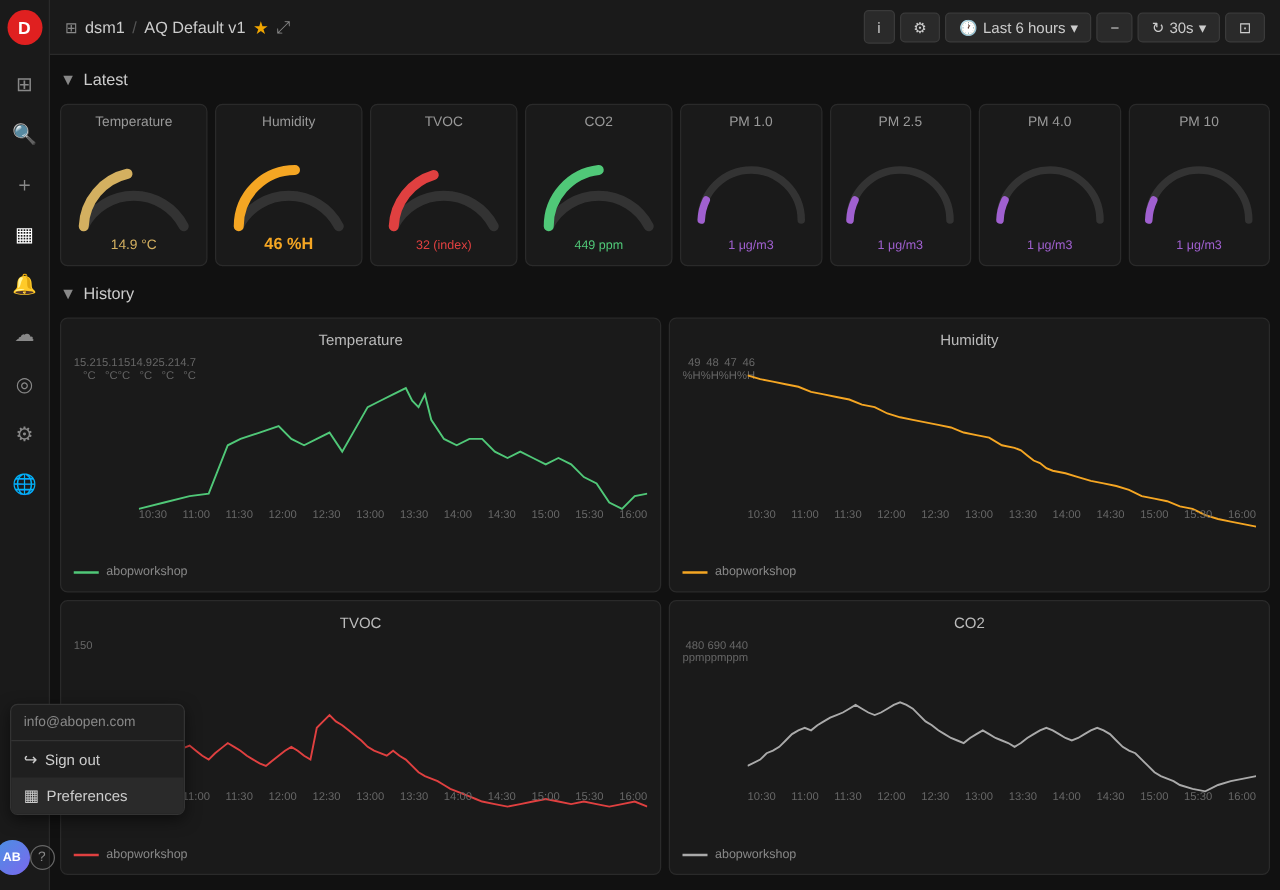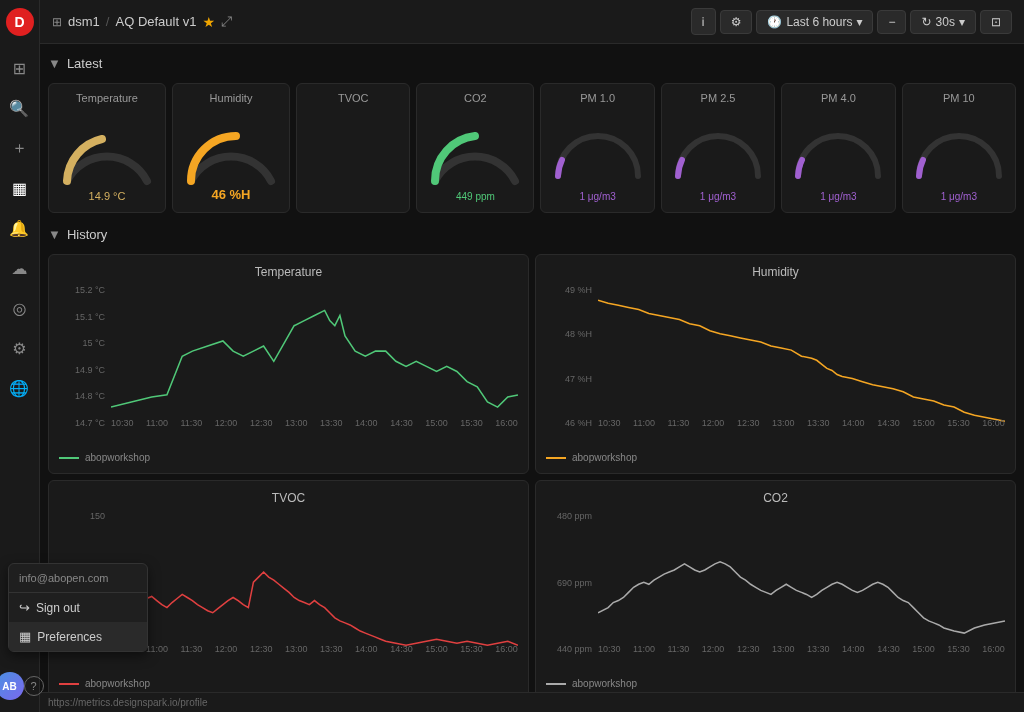--- a/index.html
+++ b/index.html
@@ -206,32 +206,32 @@
       color: #bbb;
       margin-bottom: 6px;
     }
     .chart-area {
       flex: 1;
       position: relative;
       overflow: hidden;
     }
     .chart-legend {
       display: flex; align-items: center; gap: 6px;
-      margin-top: 4px;
+      margin-top: 16px;
       font-size: 10px; color: #888;
     }
     .legend-line {
       width: 20px; height: 2px;
     }
 
     .y-axis {
       position: absolute;
       left: 0; top: 0; bottom: 20px;
       width: 50px;
-      display: flex; flex-direction: column; justify-content: space-between;
+      display: flex; flex-direction: row; justify-content: space-between;
       font-size: 9px; color: #666;
       text-align: right;
       padding-right: 4px;
     }
     .x-axis {
       position: absolute;
       left: 52px; right: 0; bottom: 16px;
       height: 18px;
       display: flex; justify-content: space-between;
       font-size: 9px; color: #666;
@@ -347,20 +347,27 @@
           <svg width="100" height="60" viewBox="0 0 100 60" class="gauge">
             <path d="M10,55 A45,45 0 0,1 90,55" fill="none" stroke="#333" stroke-width="8" stroke-linecap="round"></path>
             <path d="M10,55 A45,45 0 0,1 55,10" fill="none" stroke="#f5a623" stroke-width="8" stroke-linecap="round"></path>
           </svg>
           <div style="position:absolute; bottom:2px; left:50%; transform:translateX(-50%); font-size:13px; color:#f5a623; white-space:nowrap; font-weight:bold;">46 %H</div>
         </div>
       </div>
 
       <div class="gauge-card">
         <div class="gauge-label">TVOC</div>
+        <div class="gauge-canvas">
+          <svg width="100" height="60" viewBox="0 0 100 60" class="gauge">
+            <path d="M10,55 A45,45 0 0,1 90,55" fill="none" stroke="#333" stroke-width="8" stroke-linecap="round"></path>
+            <path d="M10,55 A45,45 0 0,1 42,14" fill="none" stroke="#e04040" stroke-width="8" stroke-linecap="round"></path>
+          </svg>
+          <div style="position:absolute; bottom:2px; left:50%; transform:translateX(-50%); font-size:10px; color:#e04040; white-space:nowrap;">32 (index)</div>
+        </div>
       </div>
 
       <div class="gauge-card">
         <div class="gauge-label">CO2</div>
         <div class="gauge-canvas">
           <svg width="100" height="60" viewBox="0 0 100 60" class="gauge">
             <path d="M10,55 A45,45 0 0,1 90,55" fill="none" stroke="#333" stroke-width="8" stroke-linecap="round"></path>
             <path d="M10,55 A45,45 0 0,1 50,10" fill="none" stroke="#50c878" stroke-width="8" stroke-linecap="round"></path>
           </svg>
           <div style="position:absolute; bottom:2px; left:50%; transform:translateX(-50%); font-size:10px; color:#50c878; white-space:nowrap;">449 ppm</div>
@@ -421,21 +428,21 @@
     <div class="charts-grid">
 
       <div class="chart-card">
         <div class="chart-title">Temperature</div>
         <div class="chart-area">
           <div class="y-axis">
             <span>15.2 °C</span>
               <span>15.1 °C</span>
               <span>15 °C</span>
               <span>14.9 °C</span>
-              <span>14.8 °C</span>
+              <span>25.2 °C</span>
               <span>14.7 °C</span>
           </div>
           <svg class="chart-svg" viewBox="0 0 400 140" preserveAspectRatio="none">
             <polyline fill="none" stroke="#50c878" stroke-width="1.5" points="0,120 20,115 40,110 55,108 70,70 80,65 95,60 110,55 120,65 130,70 140,65 150,60 160,75 180,40 190,35 200,30 210,25 215,35 220,40 225,30 230,50 240,65 250,70 260,65 270,65 280,75 290,80 300,75 310,80 320,85 330,80 340,85 350,95 360,100 370,115 380,120 390,110 400,108"></polyline>
           </svg>
           <div class="x-axis">
             <span>10:30</span>
               <span>11:00</span>
               <span>11:30</span>
               <span>12:00</span>
@@ -551,17 +558,14 @@
         </div>
         <div class="chart-legend">
           <div class="legend-line" style="background:#aaaaaa;"></div>
           <span>abopworkshop</span>
         </div>
       </div>
 
     </div>
   </div>
 
-  <div class="statusbar">
-    <span>https://metrics.designspark.io/profile</span>
-  </div>
 
 </div>
 
 </body></html>

